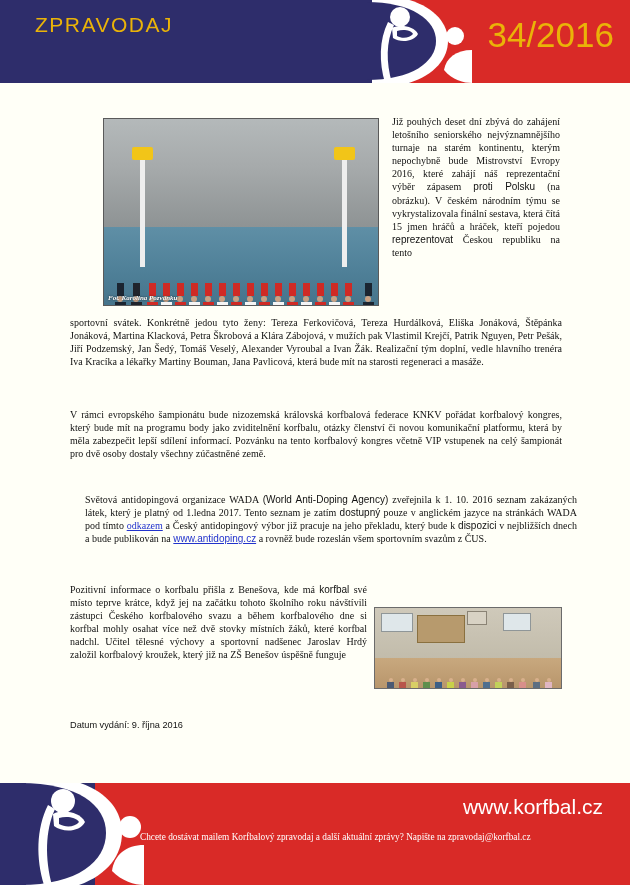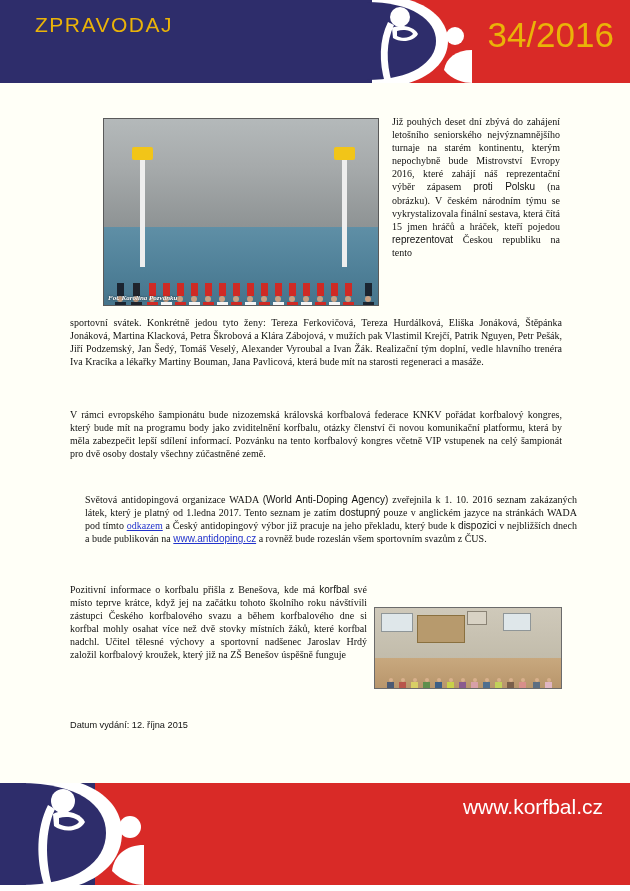--- a/index.html
+++ b/index.html
@@ -524,21 +524,21 @@
         </div>
       <div class="kid" style="left:170px;">
           <span class="k-h"></span>
           <span class="k-b" style="background:#e0b6c2;"></span>
         </div>
     </div>
 
     <div class="para p-benesov"><span>Pozitivní informace o korfbalu přišla z Benešova, kde má </span><span class="sans-emph">korfbal</span><span> své místo teprve krátce, když jej na začátku tohoto školního roku návštívili zástupci Českého korfbalového svazu a během korfbalového dne si korfbal mohly osahat více než dvě stovky místních žáků, které korfbal nadchl. Učitel tělesné výchovy a sportovní nadšenec Jaroslav Hrdý založil korfbalový kroužek, který již na ZŠ Benešov úspěšně funguje</span></div>
 
 
-    <div class="date-line">Datum vydání: 12. října 2015</div>
+    <div class="date-line">Datum vydání: 9. října 2016</div>
 
   </div>
 
   <div class="footer">
     <div class="footer-red"></div>
     <div class="footer-blue"></div>
 
     <div class="footer-logo">
       <svg width="130" height="102" viewBox="0 0 130 102" xmlns="http://www.w3.org/2000/svg">
         <path d="M12 -8 C 78 -8, 108 18, 108 50 C 108 82, 78 110, 12 110 L 12 -8 Z" fill="#ffffff"></path>
@@ -546,16 +546,17 @@
         <circle cx="116" cy="44" r="11" fill="#ffffff"></circle>
         <path d="M130 62 C 112 62, 100 72, 98 88 C 108 98, 120 102, 130 102 Z" fill="#ffffff"></path>
         <path d="M30 102 C 22 76, 22 46, 34 22 L 41 26 C 31 48, 31 76, 38 102 Z" fill="#ffffff"></path>
         <circle cx="49" cy="18" r="12" fill="#ffffff"></circle>
         <path d="M39 31 C 49 26, 66 29, 71 39 C 66 49, 49 50, 40 43 Z" fill="#ffffff"></path>
         <path d="M45 35 C 52 33, 62 34, 65 39 C 61 44, 52 45, 45 41 Z" fill="#2e2d6b"></path>
       </svg>
     </div>
 
     <div class="footer-url">www.korfbal.cz</div>
+    <div class="footer-cta">Chcete dostávat mailem Korfbalový zpravodaj a další aktuální zprávy?  Napište na zpravodaj@korfbal.cz</div>
     <div class="footer-bottom-strip"></div>
   </div>
 
 </div>
 
 </body></html>

